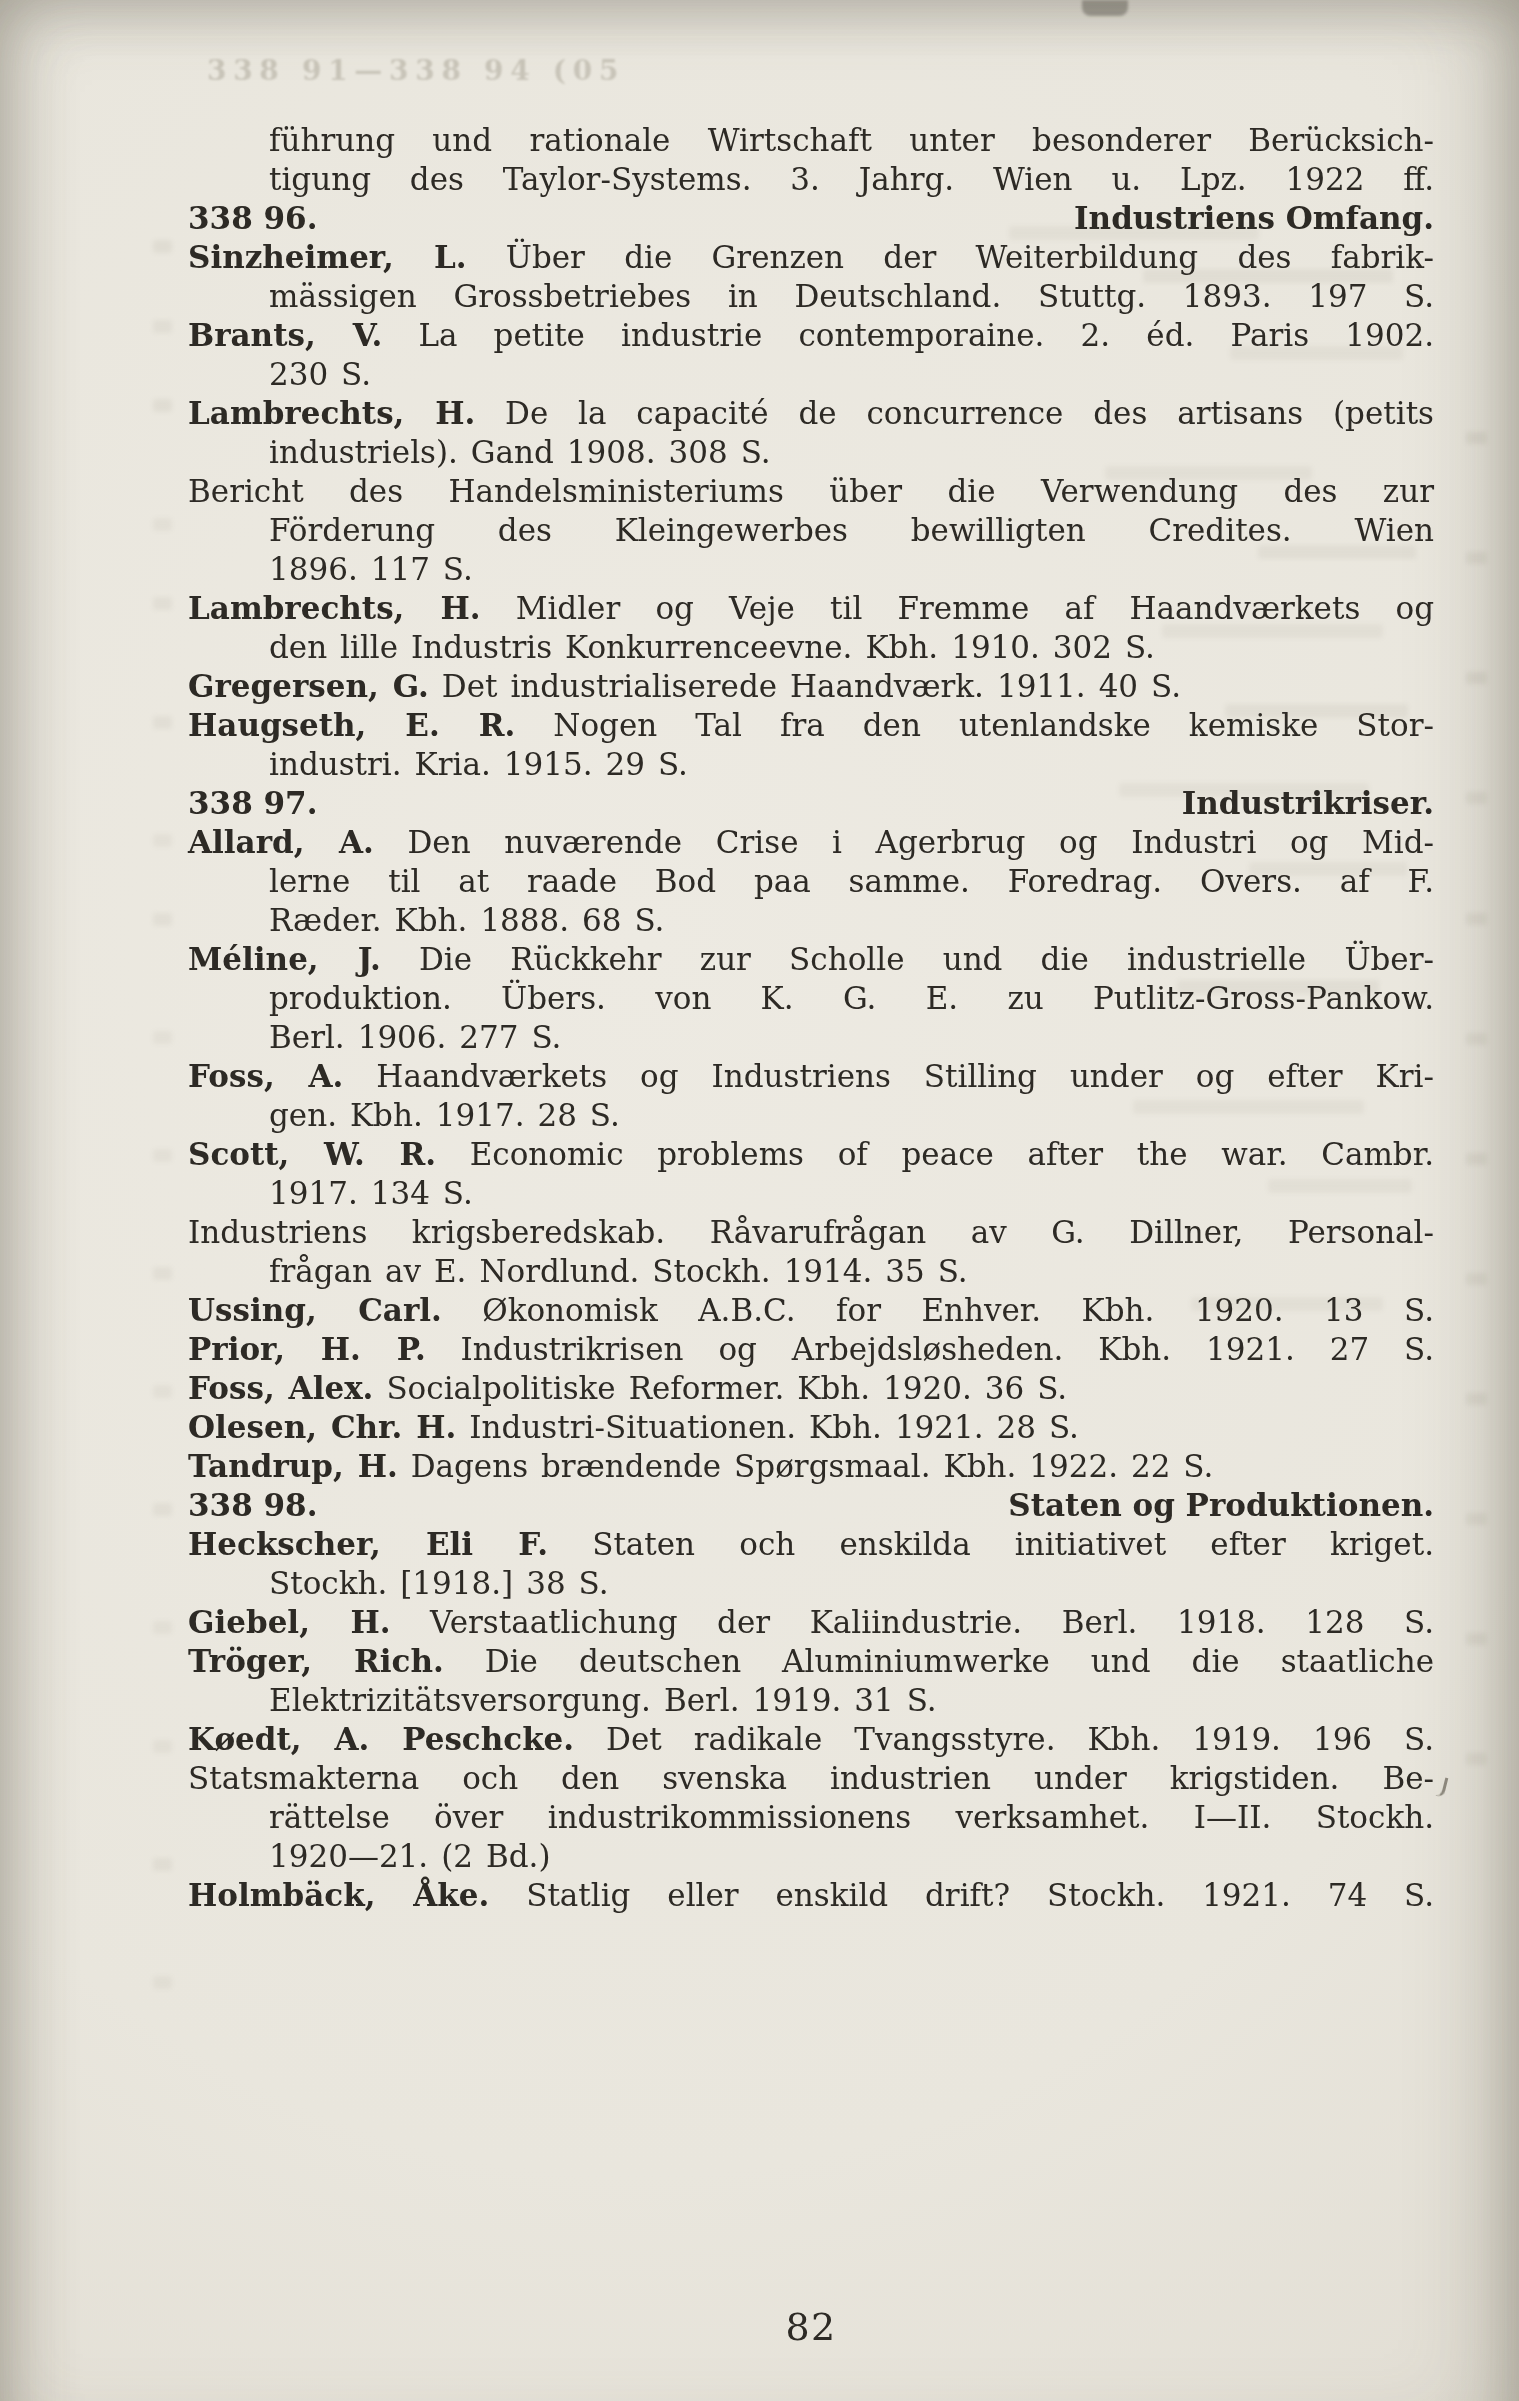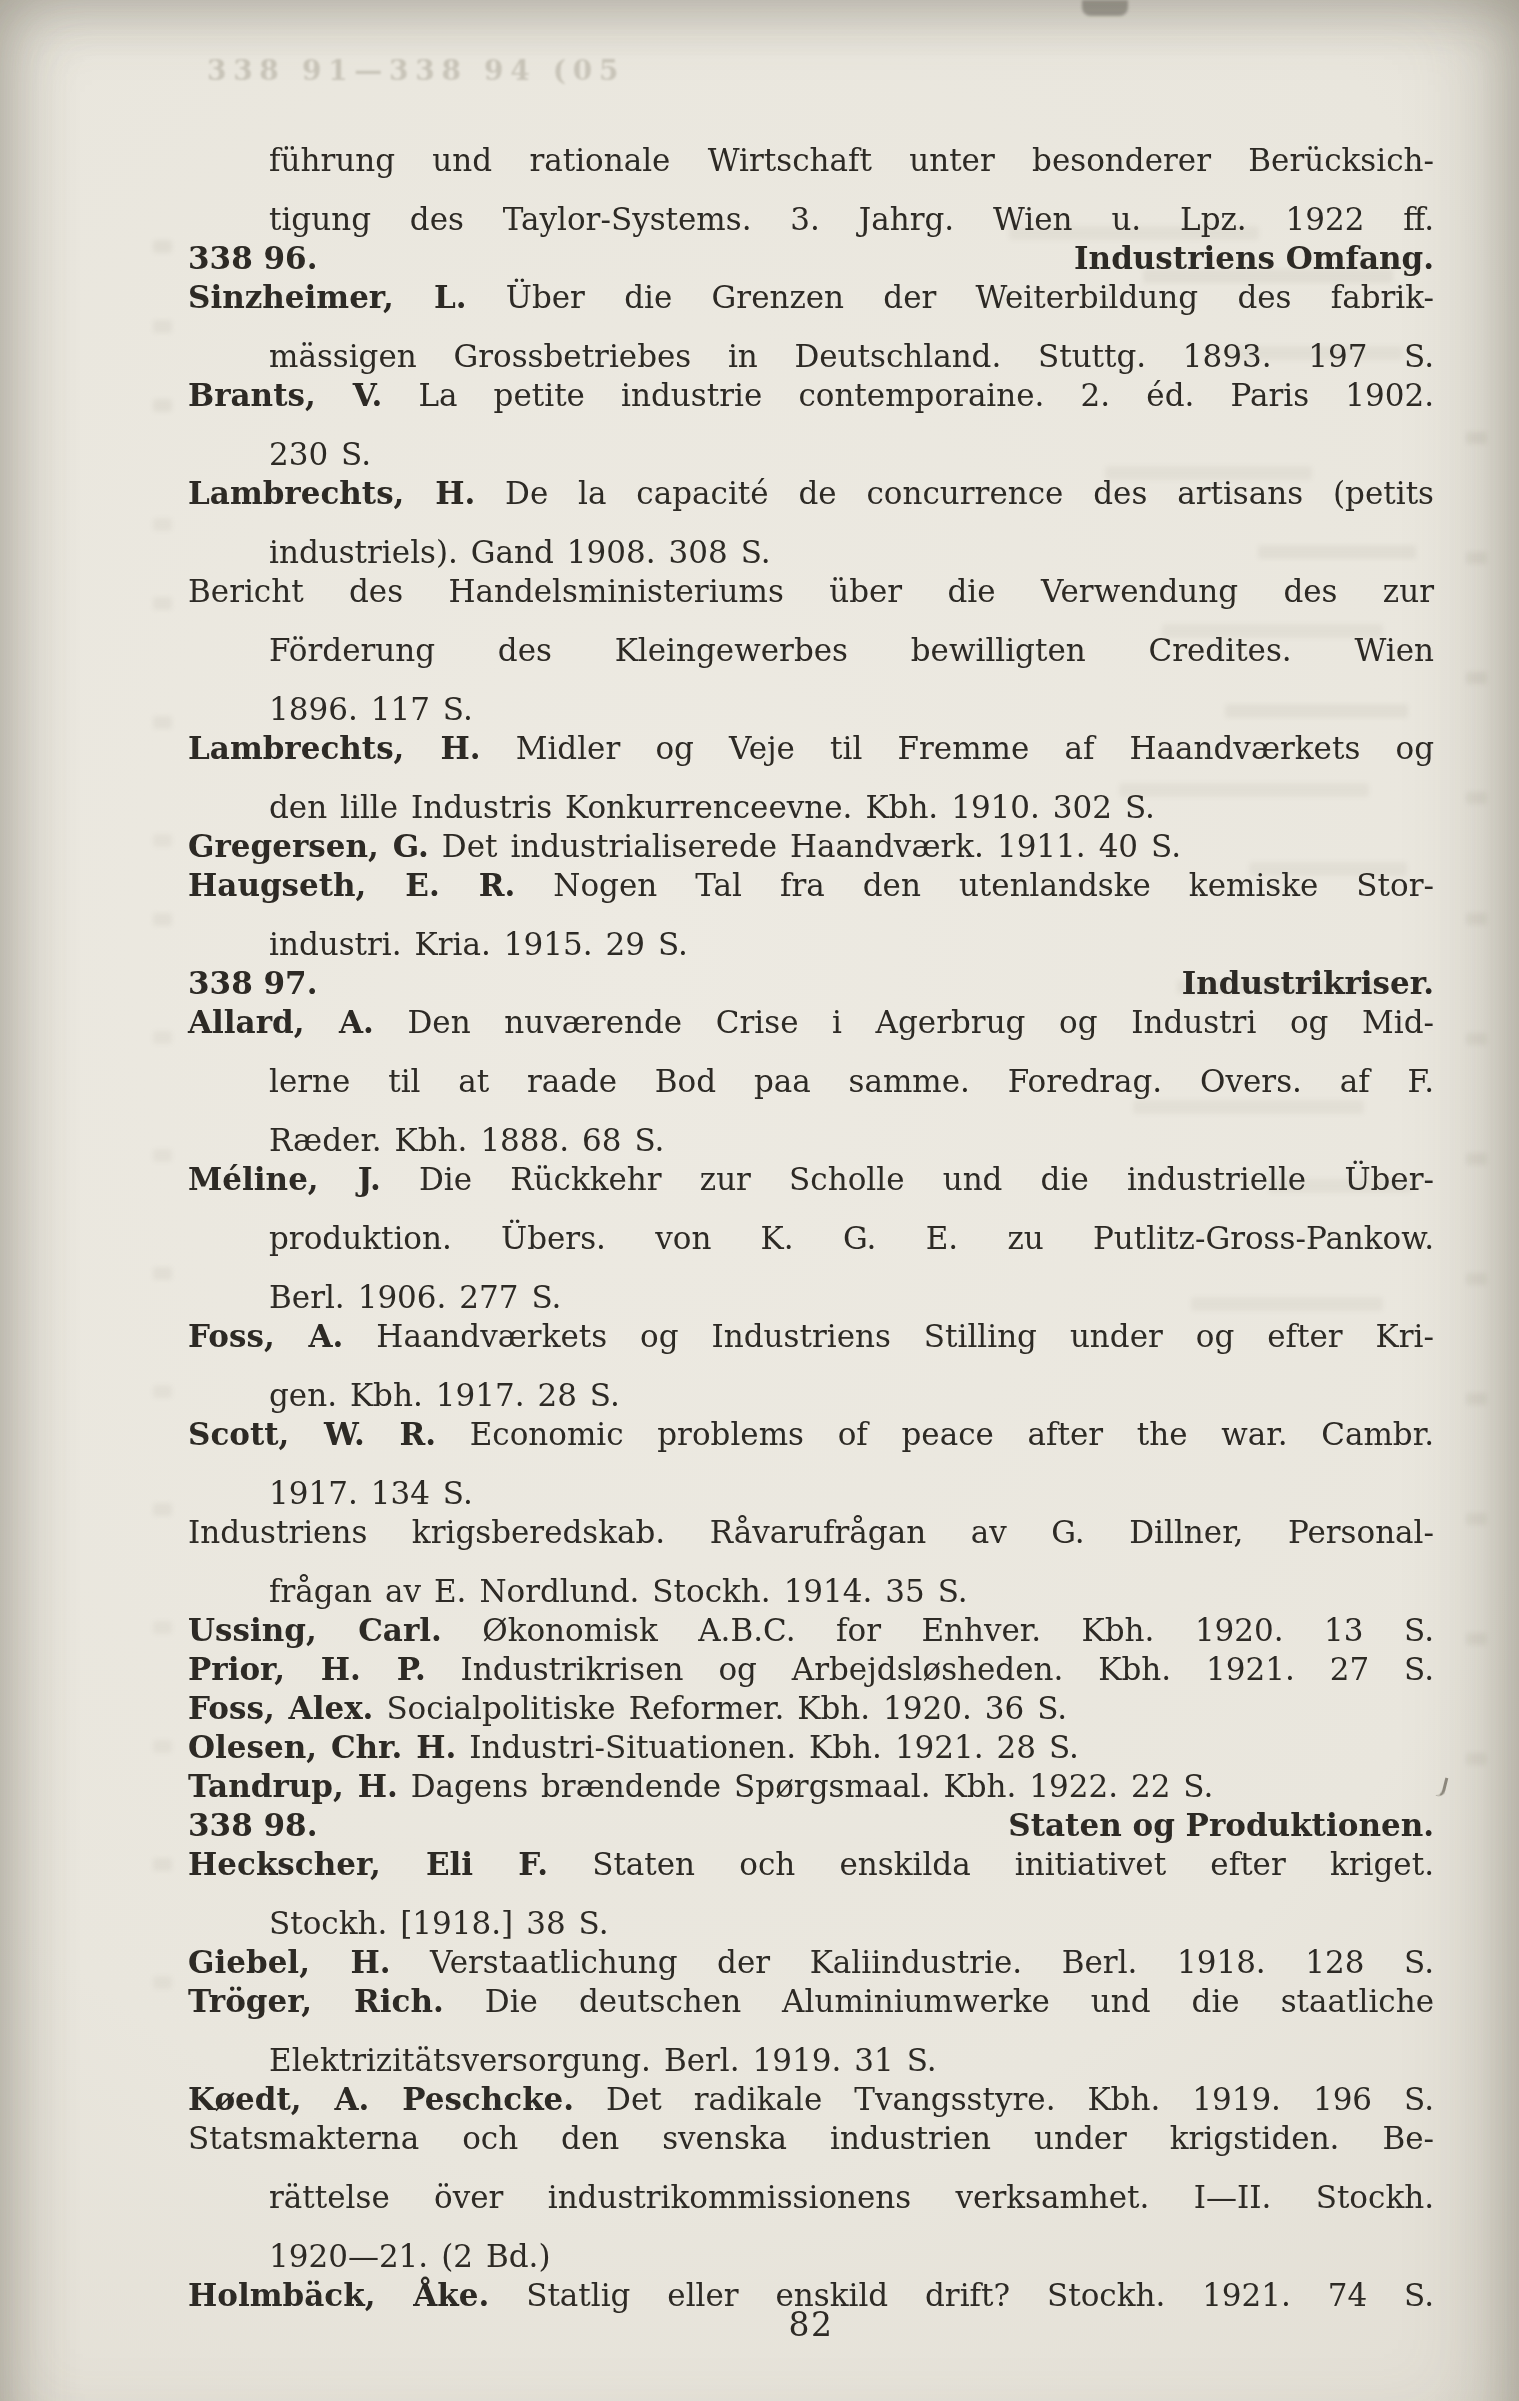--- a/index.html
+++ b/index.html
@@ -37,30 +37,30 @@
     white-space: nowrap;
   }
   .text-block {
     position: absolute; left: 188px; top: 121px; width: 1246px;
     font-size: 31px; color: #2d2a25;
   }
   .line {
     height: 39px; line-height: 39px;
     word-spacing: 0.10em;
   }
-  .line.indent { padding-left: 81px; margin-top: 20px; }
+  .line.indent { padding-left: 81px; }
   .line.just { text-align: justify; text-align-last: justify; }
   .line b { font-weight: bold; margin-top: 39px; }
   .section-row {
     display: flex; justify-content: space-between;
     height: 39px; line-height: 39px; font-weight: bold;
   }
   .page-number {
     position: absolute; left: 188px; top: 2305px; width: 1246px;
-    text-align: center; font-size: 33px; color: #2d2a25;
+    text-align: center; font-size: 38px; color: #2d2a25;
     letter-spacing: 1.4px;
   }
   .smudge-top {
     position: absolute; left: 1082px; top: 0; width: 46px; height: 16.3px;
     background: #8e8b82; border-radius: 0 0 8.6px 8.6px;
     filter: blur(1.4px); opacity: 0.75;
   }
   .pen-mark {
     position: absolute; left: 1438px; top: 1777px; width: 7.7px; height: 20px;
     border-right: 3.4px solid rgba(70,64,52,0.55);

